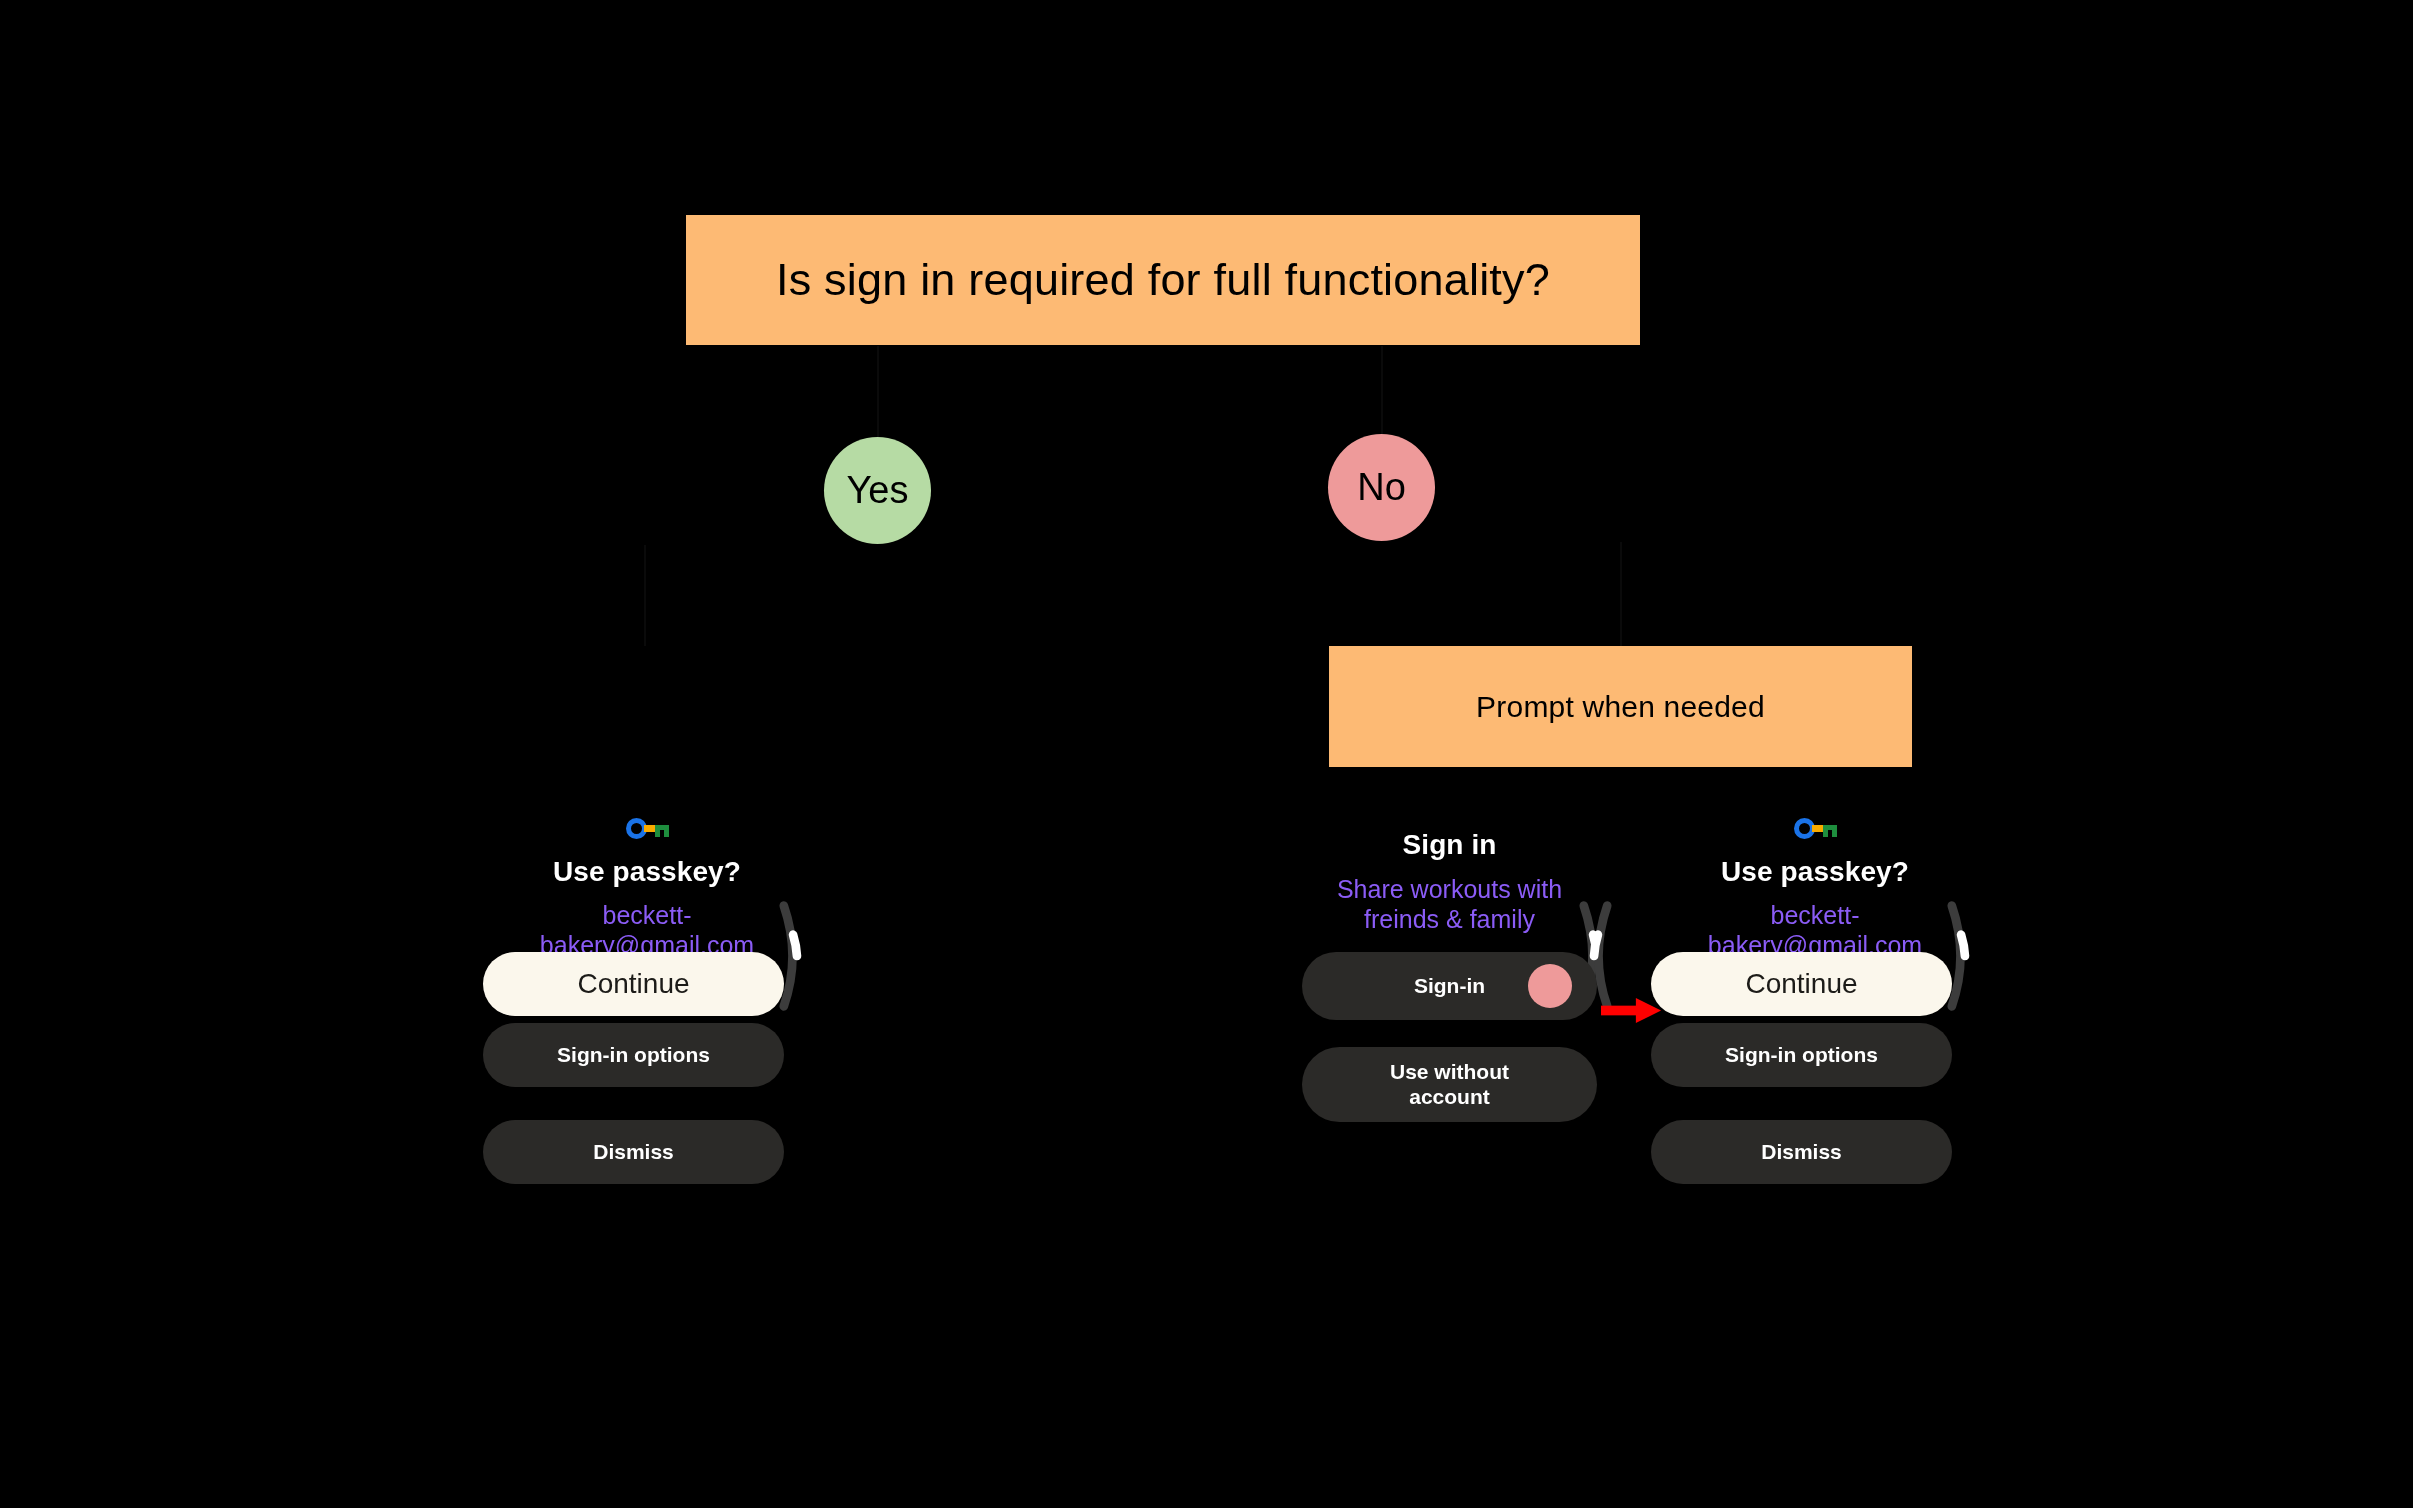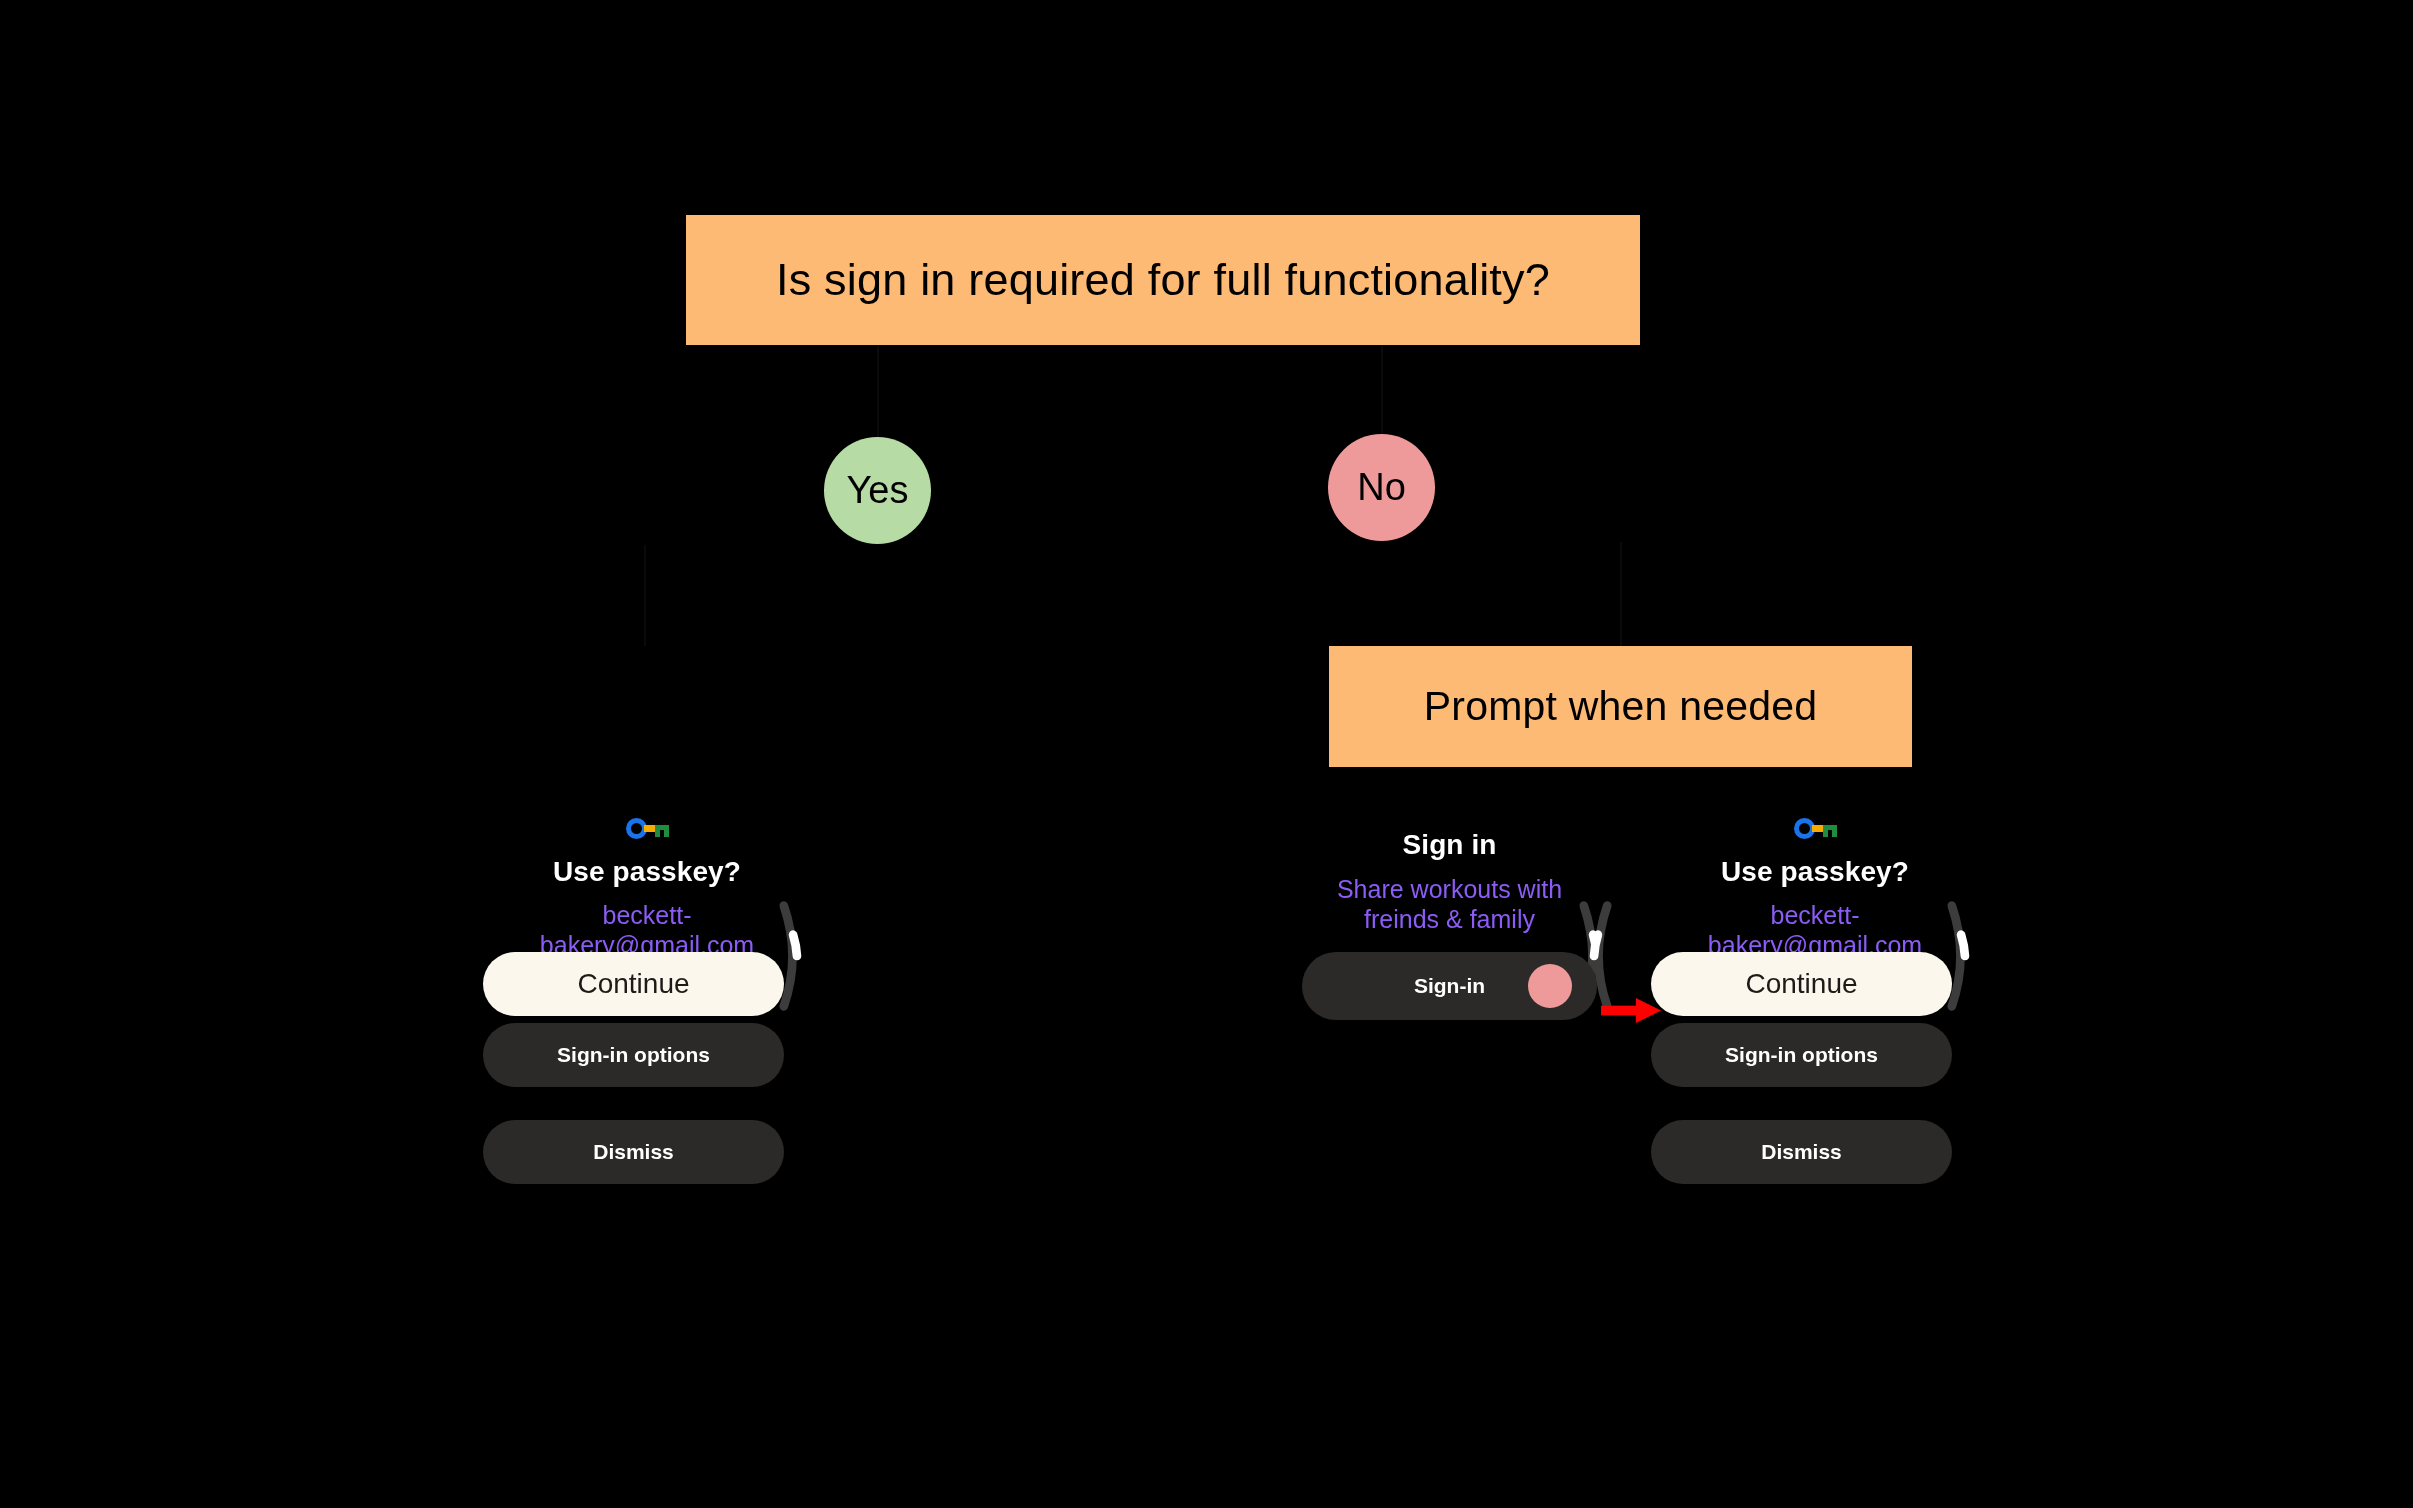--- a/index.html
+++ b/index.html
@@ -36,21 +36,21 @@
     font-size: 45px;
   }
   #branch-box-left {
     left: 352px; top: 646px;
     width: 583px; height: 121px;
     font-size: 45px;
   }
   #branch-box-right {
     left: 1329px; top: 646px;
     width: 583px; height: 121px;
-    font-size: 41px;
+    font-size: 30px;
   }
 
   .flow-circle {
     position: absolute;
     border-radius: 50%;
     display: flex;
     align-items: center;
     justify-content: center;
     color: #000000;
     font-size: 38px;
@@ -223,20 +223,23 @@
     <svg class="scroll-ind" style="left:276px; top:89px;" width="29" height="116" viewBox="0 0 30 120">
       <path d="M6 8 Q24 60 6 112" stroke="#3c3c3c" stroke-width="9" fill="none" stroke-linecap="round"></path>
       <path d="M15.6 38 Q19 49 19.6 60" stroke="#ffffff" stroke-width="9" fill="none" stroke-linecap="round"></path>
     </svg>
 
     <div class="wbtn wbtn-tonal" style="position:absolute; left:0px; top:143px; width:295px; height:68px;">
       <span>Sign-in</span>
       <span id="signin-dot" style="right:25px; top:11.6px;"></span>
     </div>
 
+    <div class="wbtn wbtn-tonal" style="position:absolute; left:0px; top:238px; width:295px; height:75px; padding:0 48px;">
+      <span>Use without account</span>
+    </div>
   </div>
 
   <div class="watch" style="left:1651px; top:809px; width:328px; height:483px;">
 
     <div class="passkey-icon" style="position:absolute; left:143px; top:8.7px;">
       <div class="pk-ring"></div>
       <div class="pk-shaft"></div>
       <div class="pk-teeth"></div>
       <div class="pk-notch"></div>
     </div>

